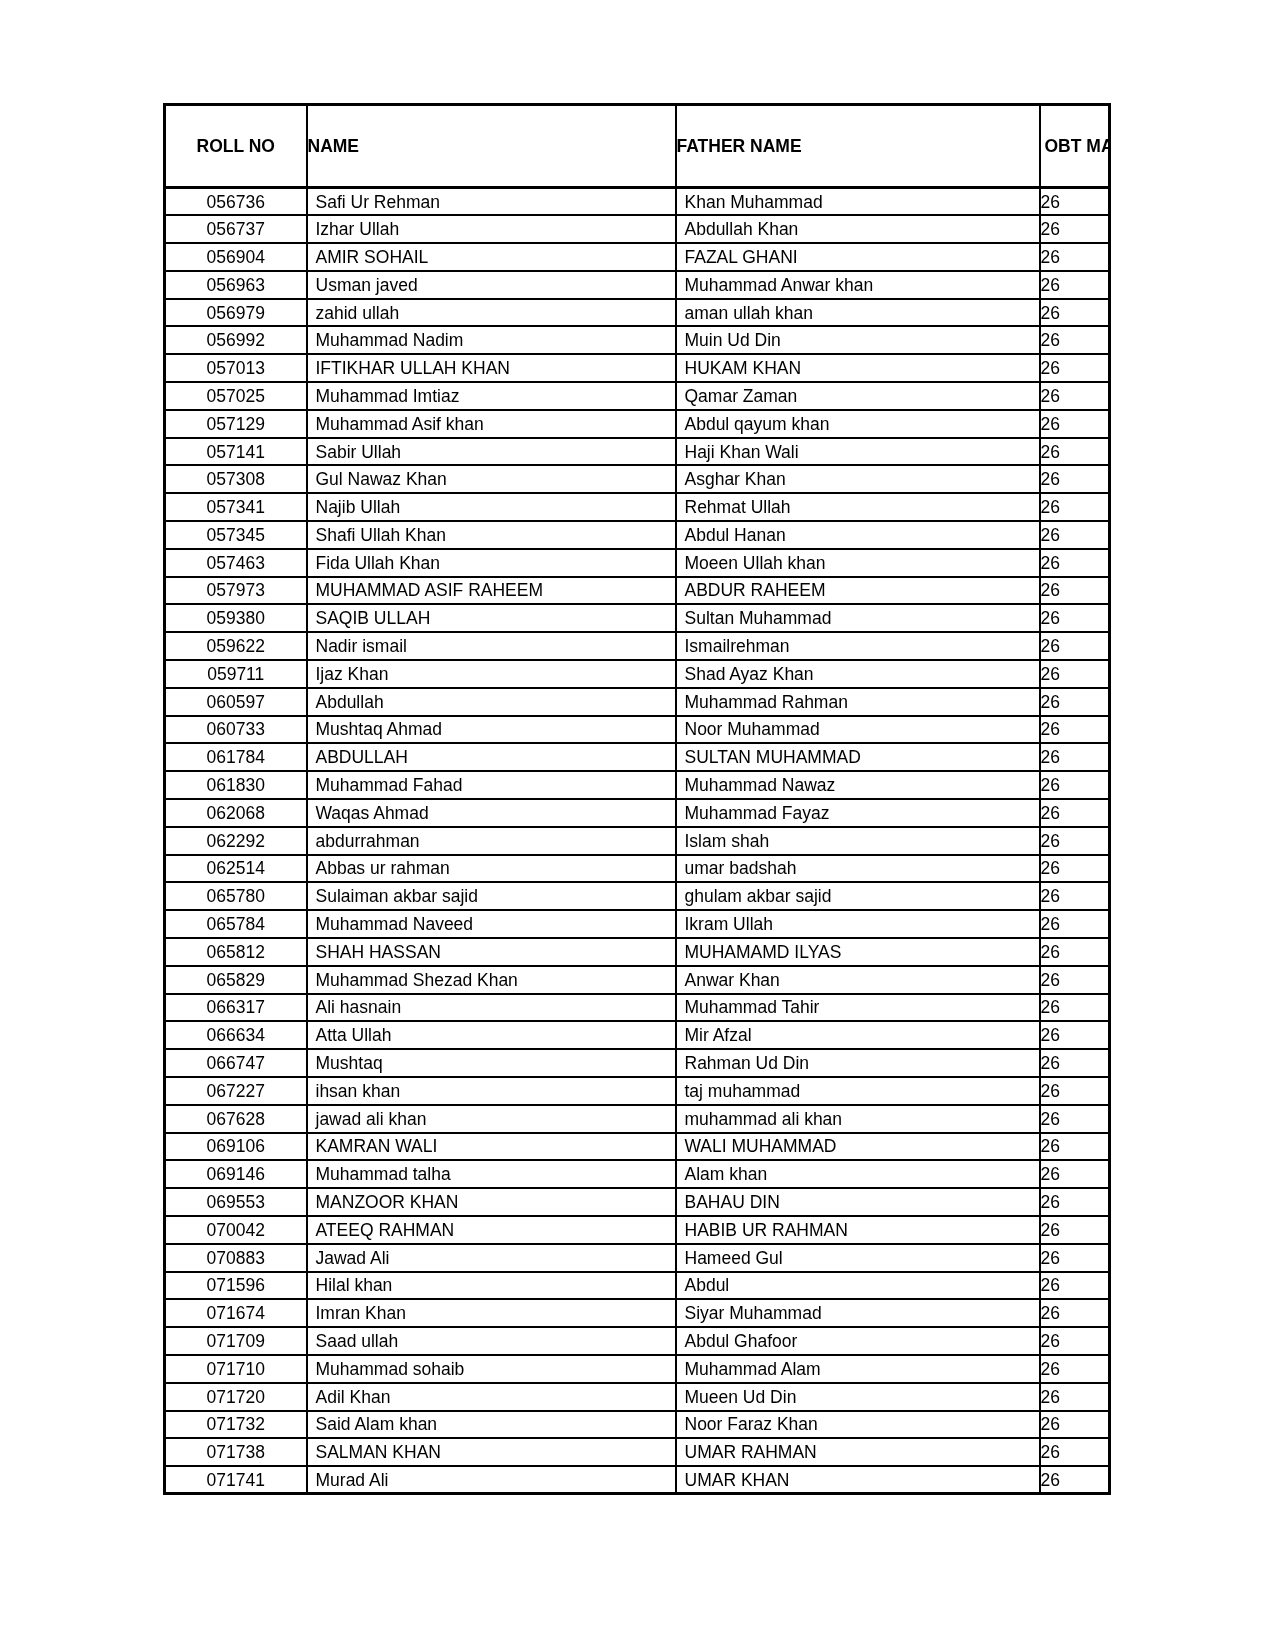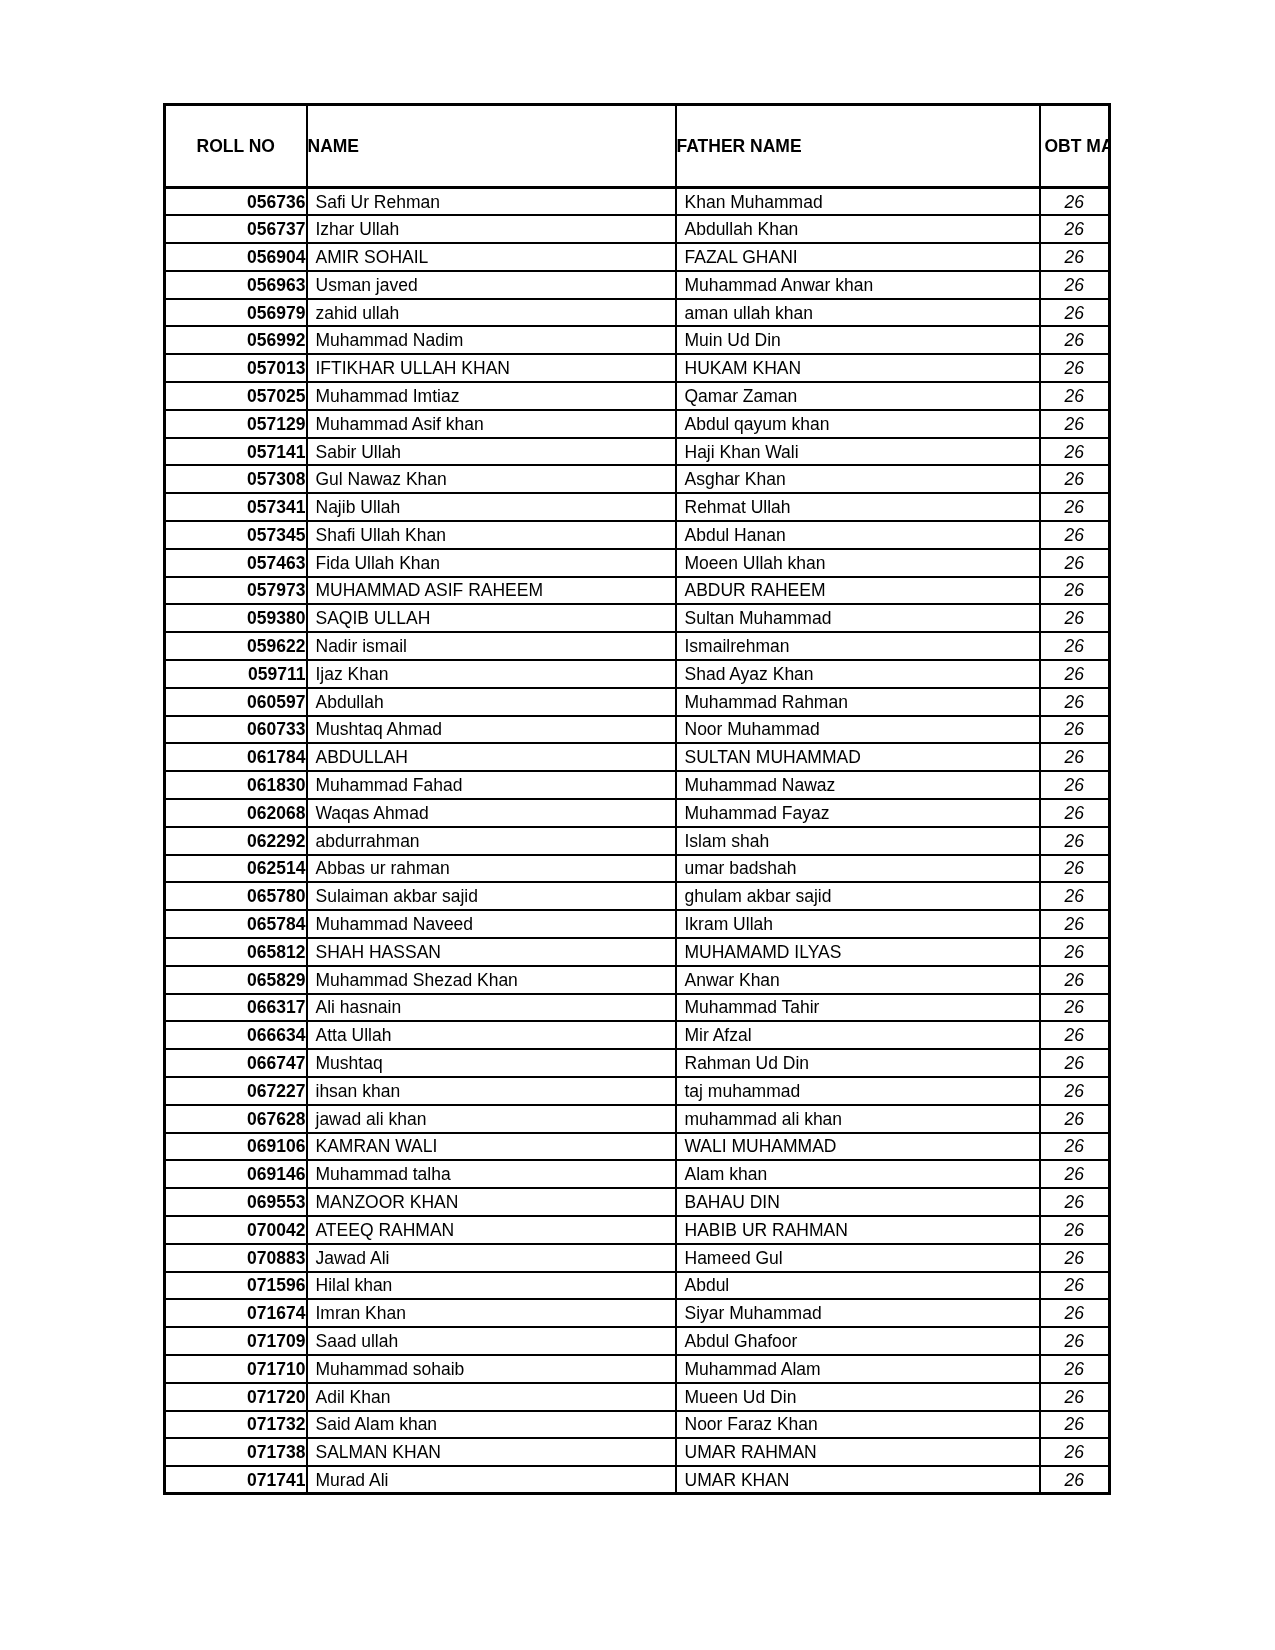--- a/index.html
+++ b/index.html
@@ -36,23 +36,23 @@
   }
   .results-table thead tr { height: 83px; }
   .results-table thead th {
     font-weight: bold;
     border-bottom: 3px solid #000;
   }
   .results-table tbody tr { height: 27.8px; }
   .th-roll  { text-align: center; }
   .th-name, .th-father { text-align: left; padding-left: 0; margin-top: 20px; }
   .th-marks { text-align: center; white-space: normal; padding: 0 4px; }
-  .td-roll  { text-align: right; font-weight: bold; margin-left: 39px; }
+  .td-roll  { text-align: center; font-weight: normal; margin-left: 39px; }
   .td-name, .td-father { text-align: left; padding-left: 8px; }
-  .td-marks { text-align: center; font-style: italic; }
+  .td-marks { text-align: left; }
   .footer-note {
     position: absolute;
     left: 400px;
     width: 400px;
     top: 1572px;
     text-align: center;
     font-weight: bold;
     font-size: 18px;
     margin-top: 24px;
   }

